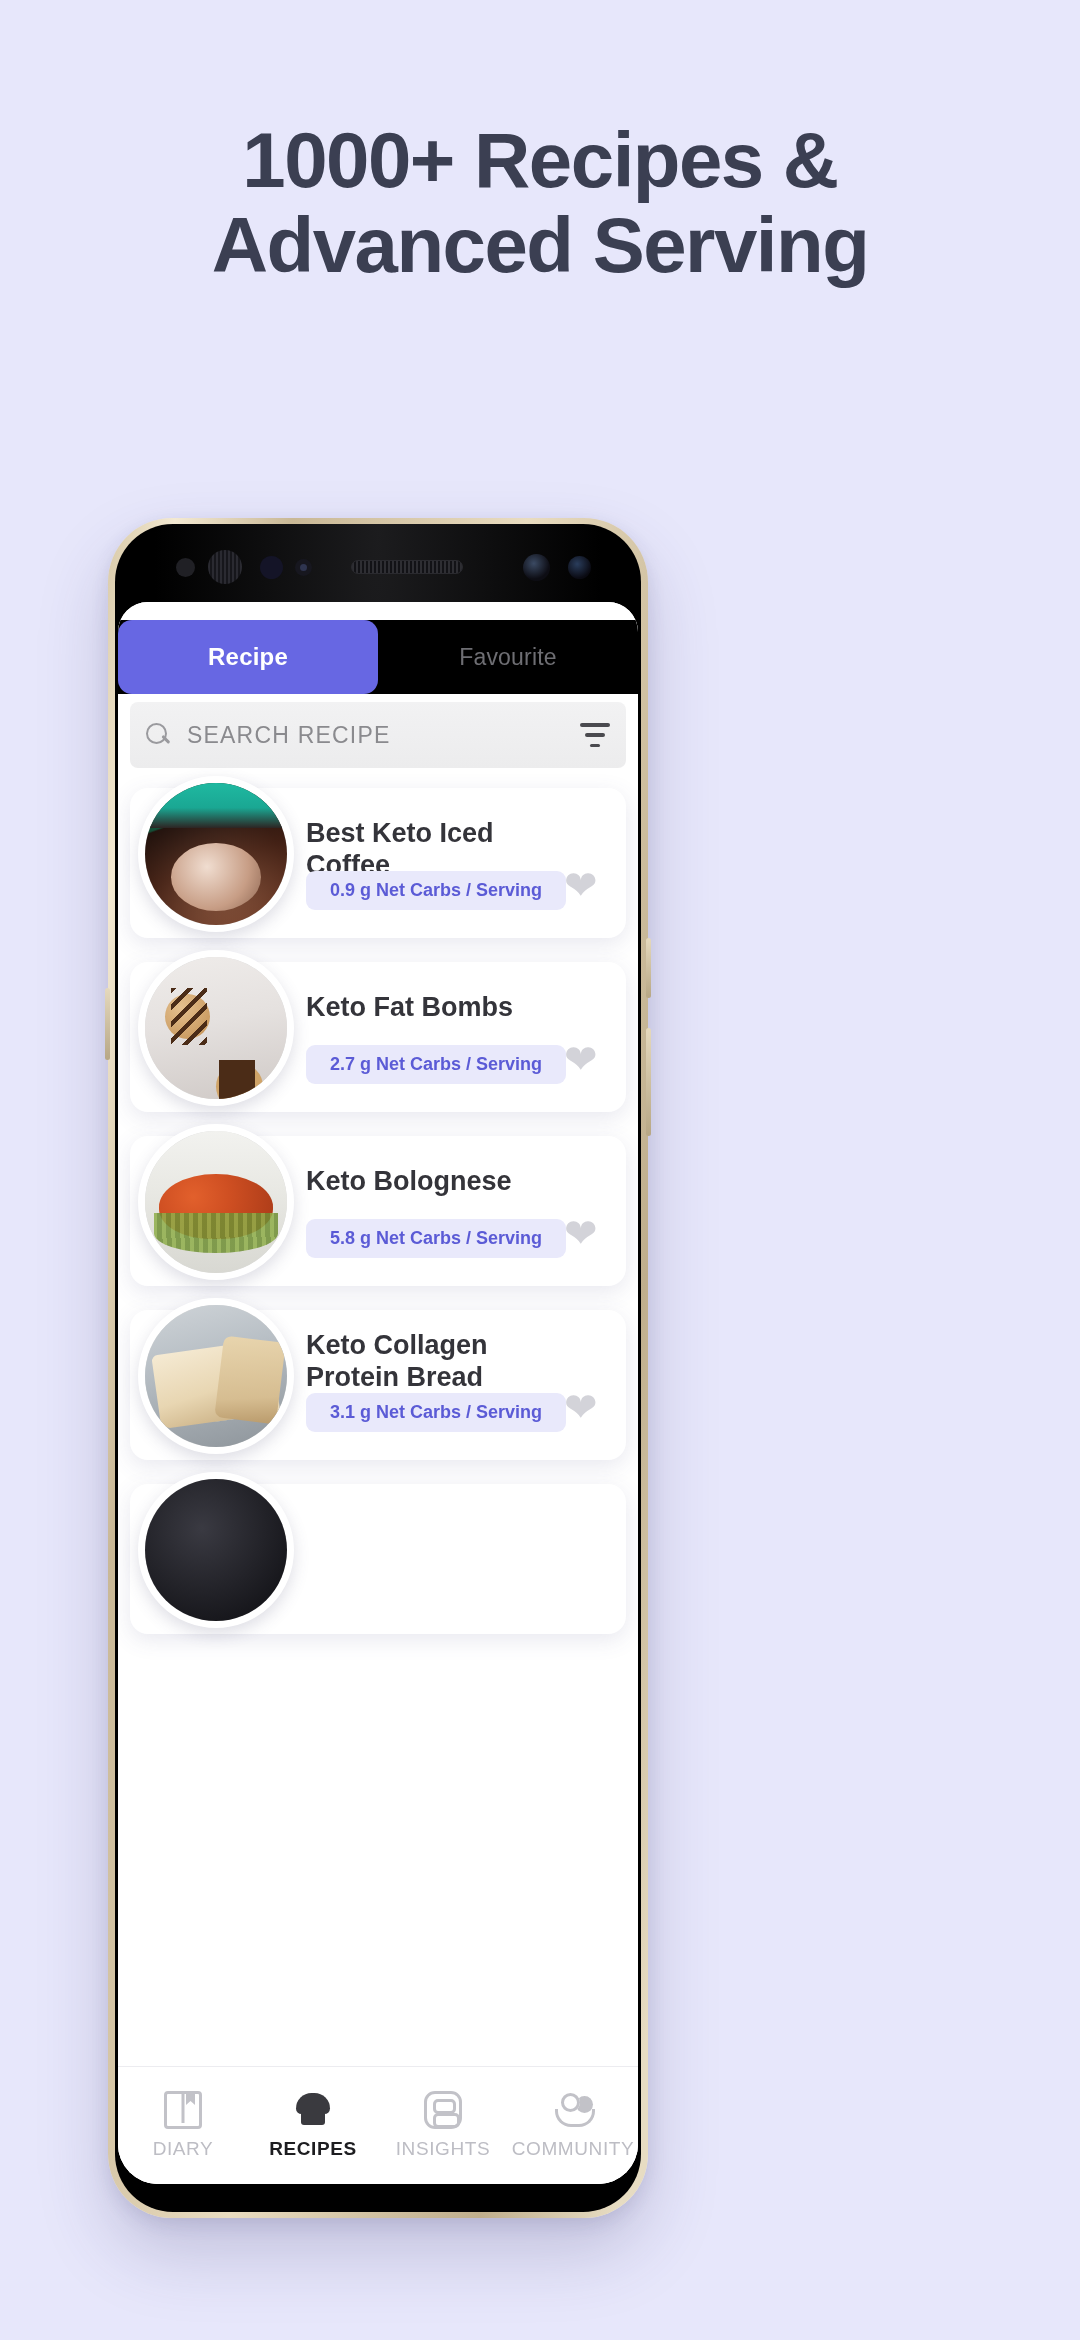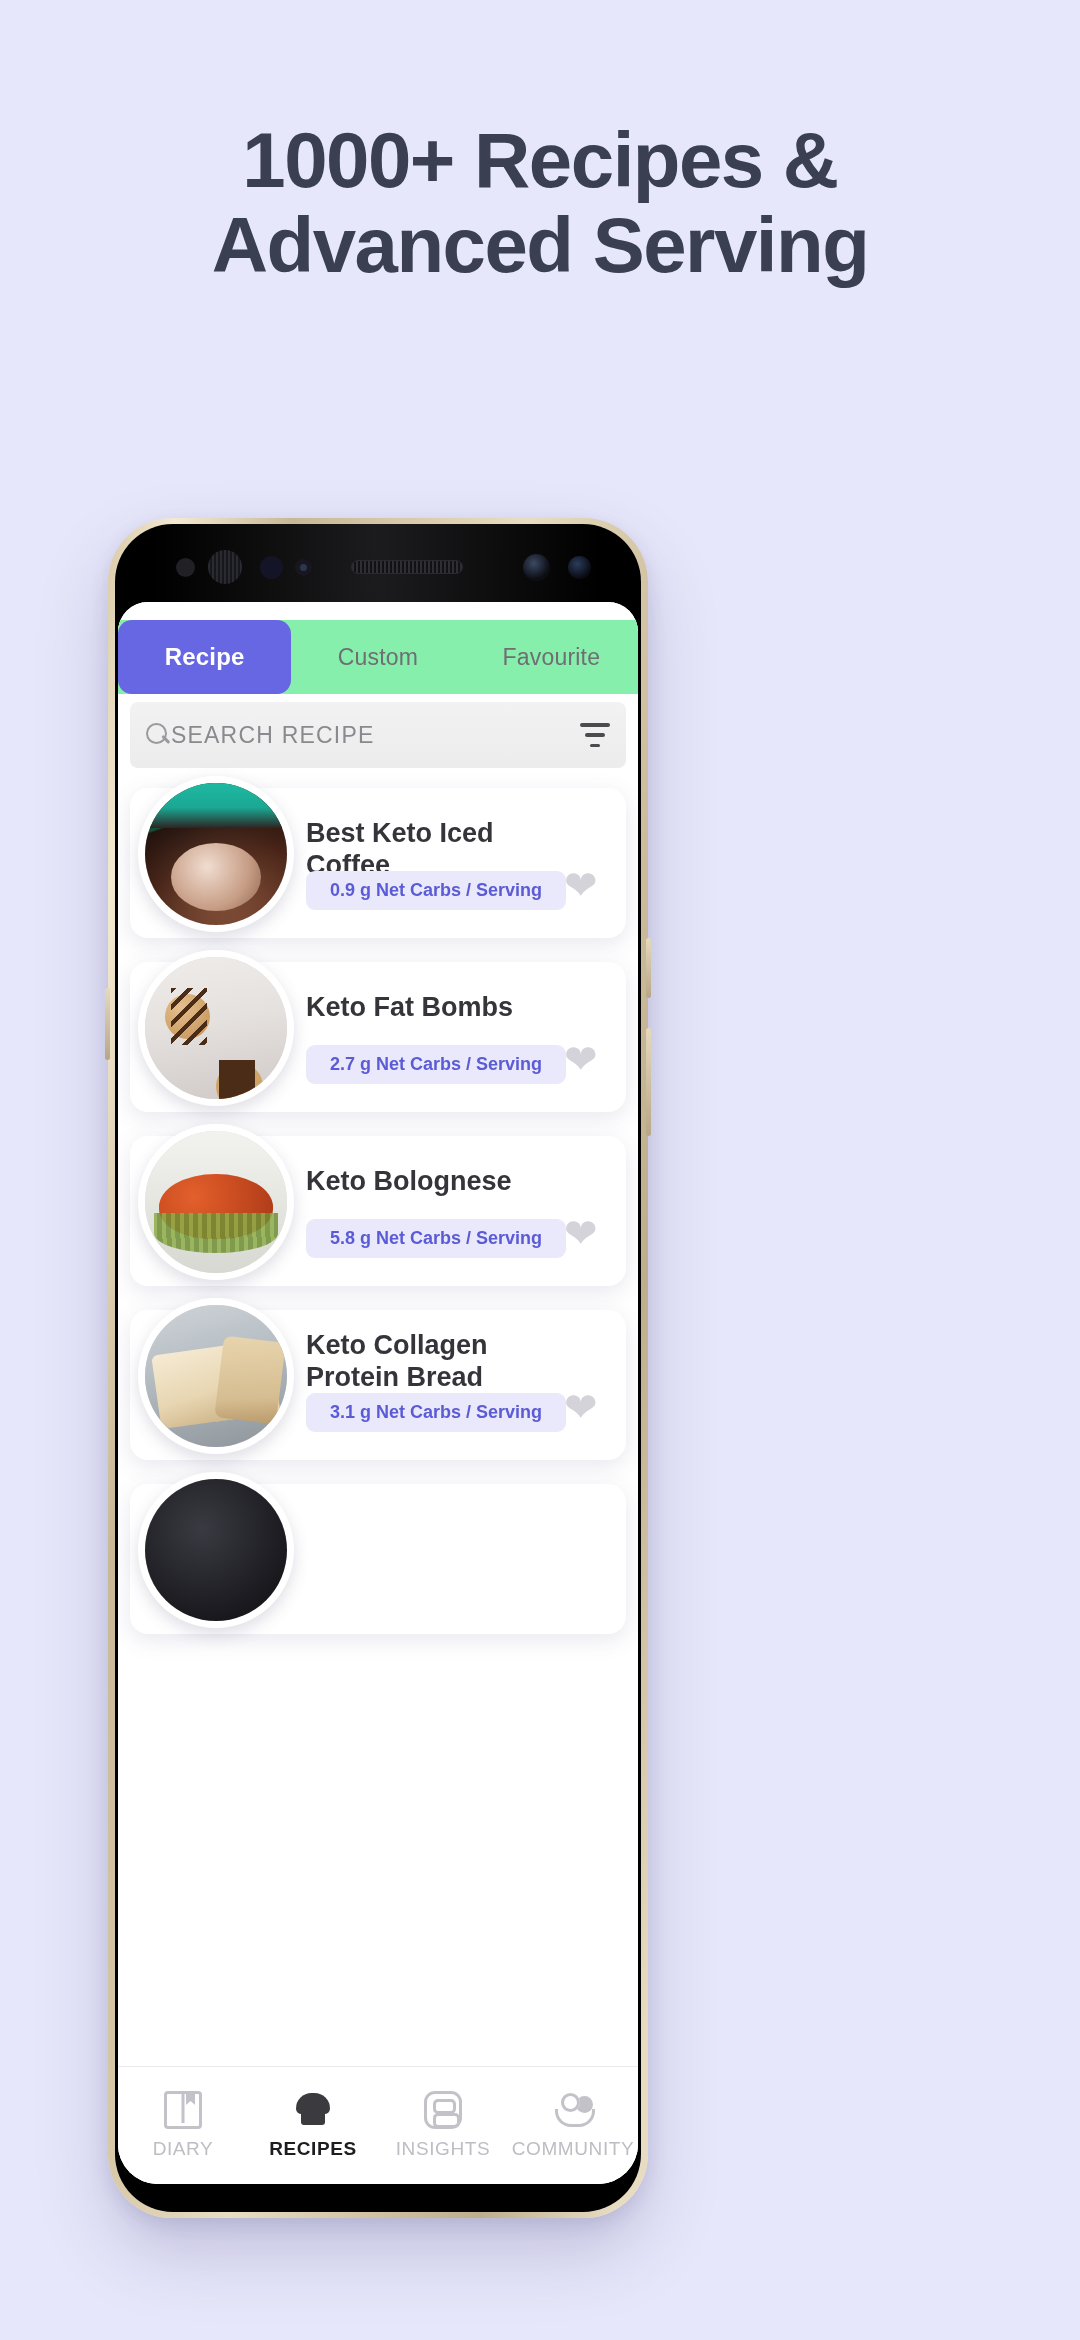--- a/index.html
+++ b/index.html
@@ -62,39 +62,39 @@
   .bs2 { top: 510px; height: 108px; }
   .btn-left { position:absolute; left:-3px; top:470px; height:72px; width:5px; border-radius:3px;
               background: linear-gradient(180deg,#e5d9bd,#b7a785); }
 
   
   .app { position: absolute; inset: 0; background: #fff; }
 
   .tabs {
     position: absolute; left: 0; top: 18px; width: 100%; height: 74px;
     display: flex; align-items: stretch;
-    background: #86efac;
+    background: #000000;
     padding: 0;
   }
   .tab {
     flex: 1; display: flex; align-items: center; justify-content: center;
     font-size: 23px; color: #6e6e73; letter-spacing: .2px;
   }
   .tab.active {
     background: #6767e3; color: #fff; font-weight: bold;
     border-radius: 14px; margin: 0; font-size: 24px;
   }
 
   .searchbar {
     position: absolute; left: 12px; top: 100px; width: calc(100% - 24px); height: 66px;
     background: linear-gradient(180deg,#f2f2f3,#ececed);
     border-radius: 8px;
     display: flex; align-items: center; padding: 0 16px;
   }
-  .search-text { font-size: 23px; letter-spacing: 1.2px; color: #8a8a8e; margin-left: 0; font-weight: 500;}
+  .search-text { font-size: 23px; letter-spacing: 1.2px; color: #8a8a8e; margin-left: 16px; font-weight: 500;}
   .mag { width: 25px; height: 25px; position: relative; flex: 0 0 auto; }
   .mag::before { content:''; position:absolute; left:0; top:0; width:17px; height:17px;
     border:2.5px solid #9a9a9e; border-radius:50%; }
   .mag::after { content:''; position:absolute; left:15px; top:15px; width:10px; height:2.5px;
     background:#9a9a9e; transform: rotate(45deg); border-radius:2px;}
   .filter-ic { margin-left:auto; width: 30px; height: 24px; display:flex; flex-direction:column;
     justify-content:space-between; align-items:center;}
   .filter-ic i { display:block; height:3.5px; background:#4a4a4f; border-radius:2px; }
   .filter-ic i:nth-child(1){ width:30px;} .filter-ic i:nth-child(2){ width:20px;} .filter-ic i:nth-child(3){ width:10px;}
 
@@ -224,23 +224,20 @@
     </div>
 
     <div class="phone-screen">
       <div class="app">
 
         <div class="tabs">
           <div class="tab active">
             <span>Recipe</span>
           </div>
           <div class="tab">
-            <span>Custom</span>
-          </div>
-          <div class="tab">
             <span>Favourite</span>
           </div>
         </div>
 
         <div class="searchbar">
           <span class="mag"></span>
           <span class="search-text">SEARCH RECIPE</span>
           <span class="filter-ic">
               <i></i>
               <i></i>

